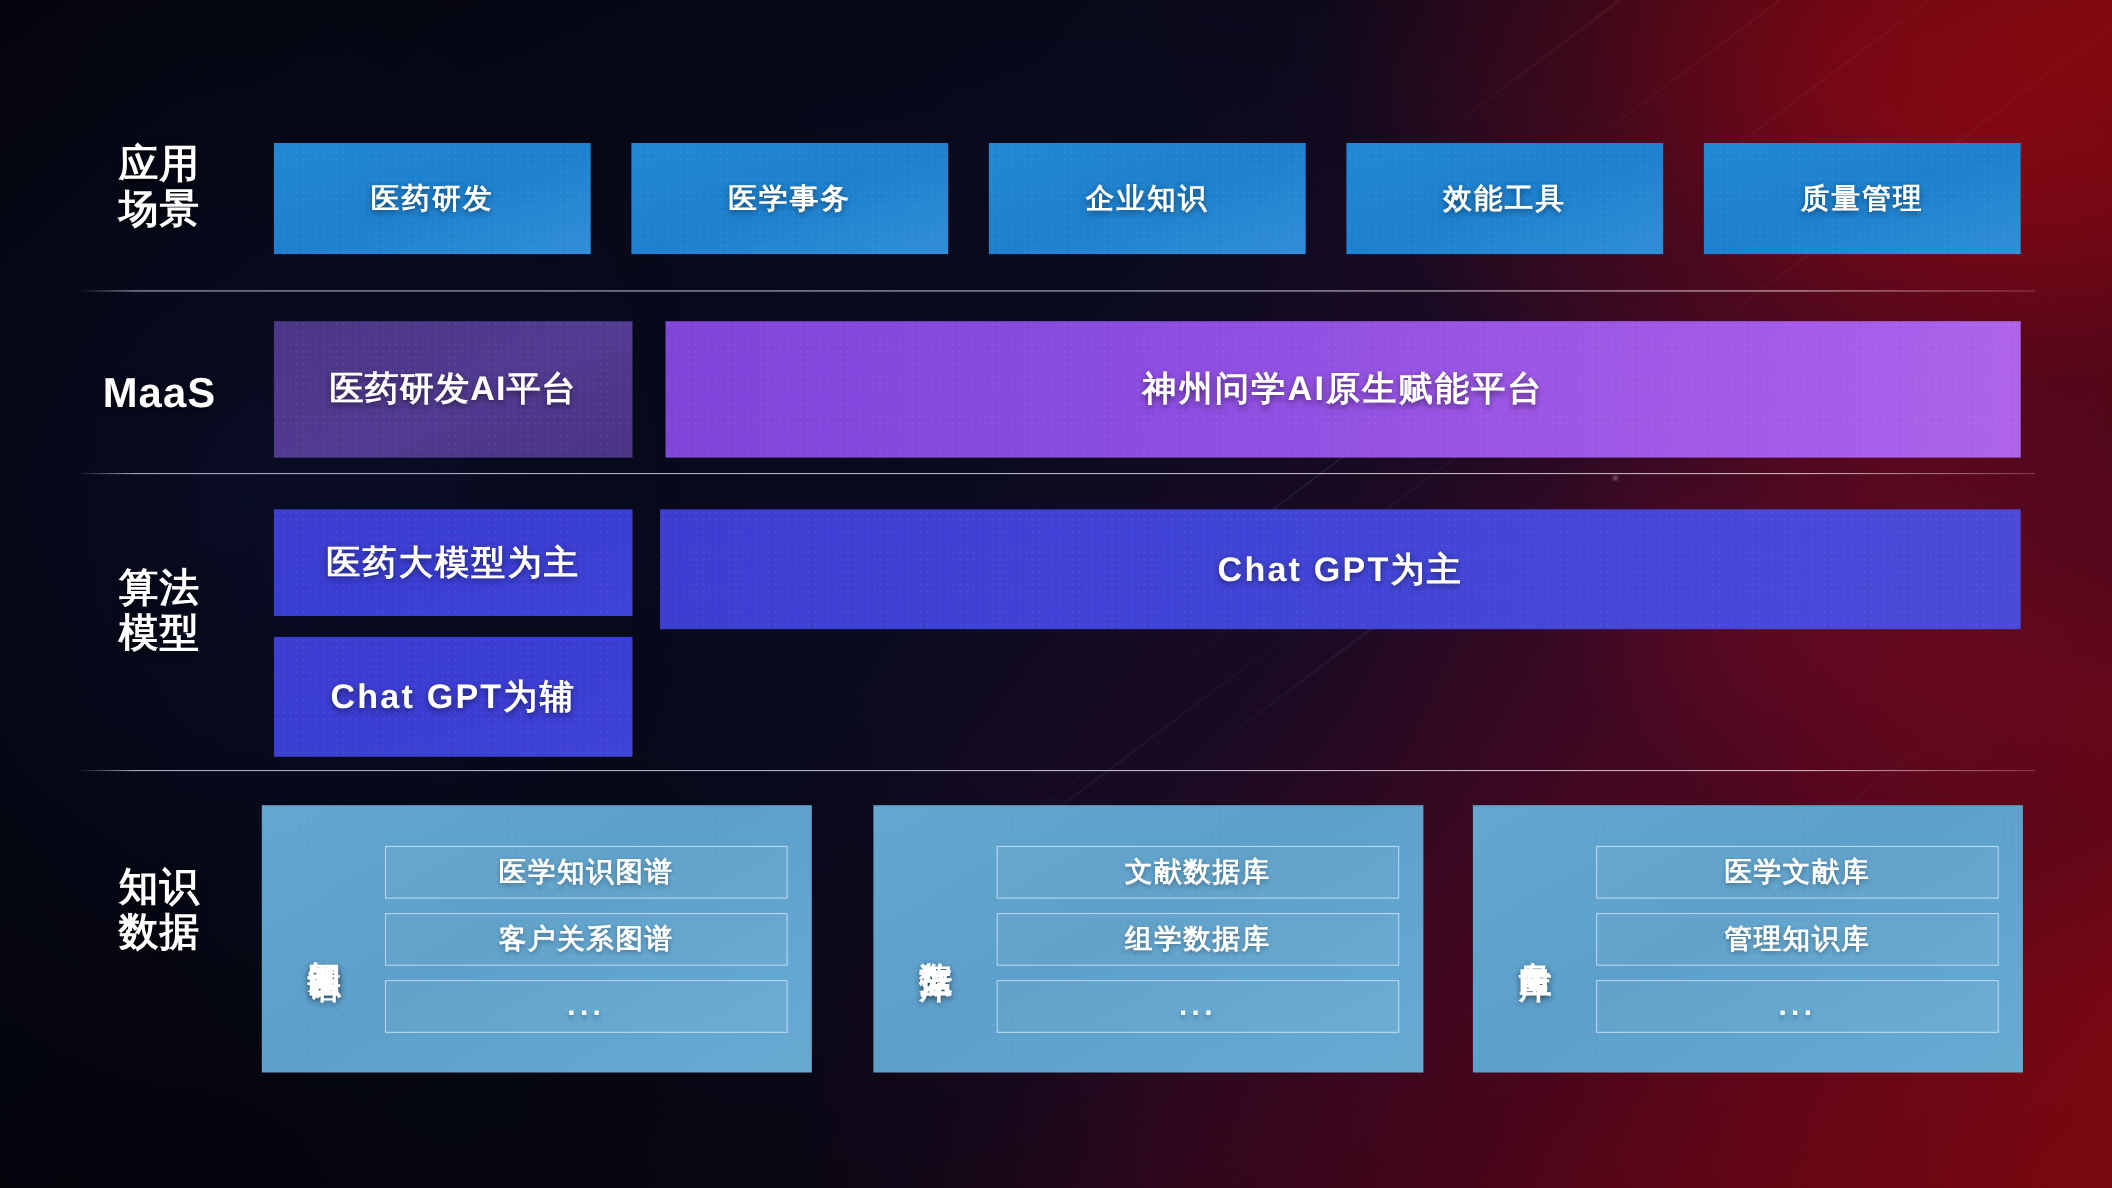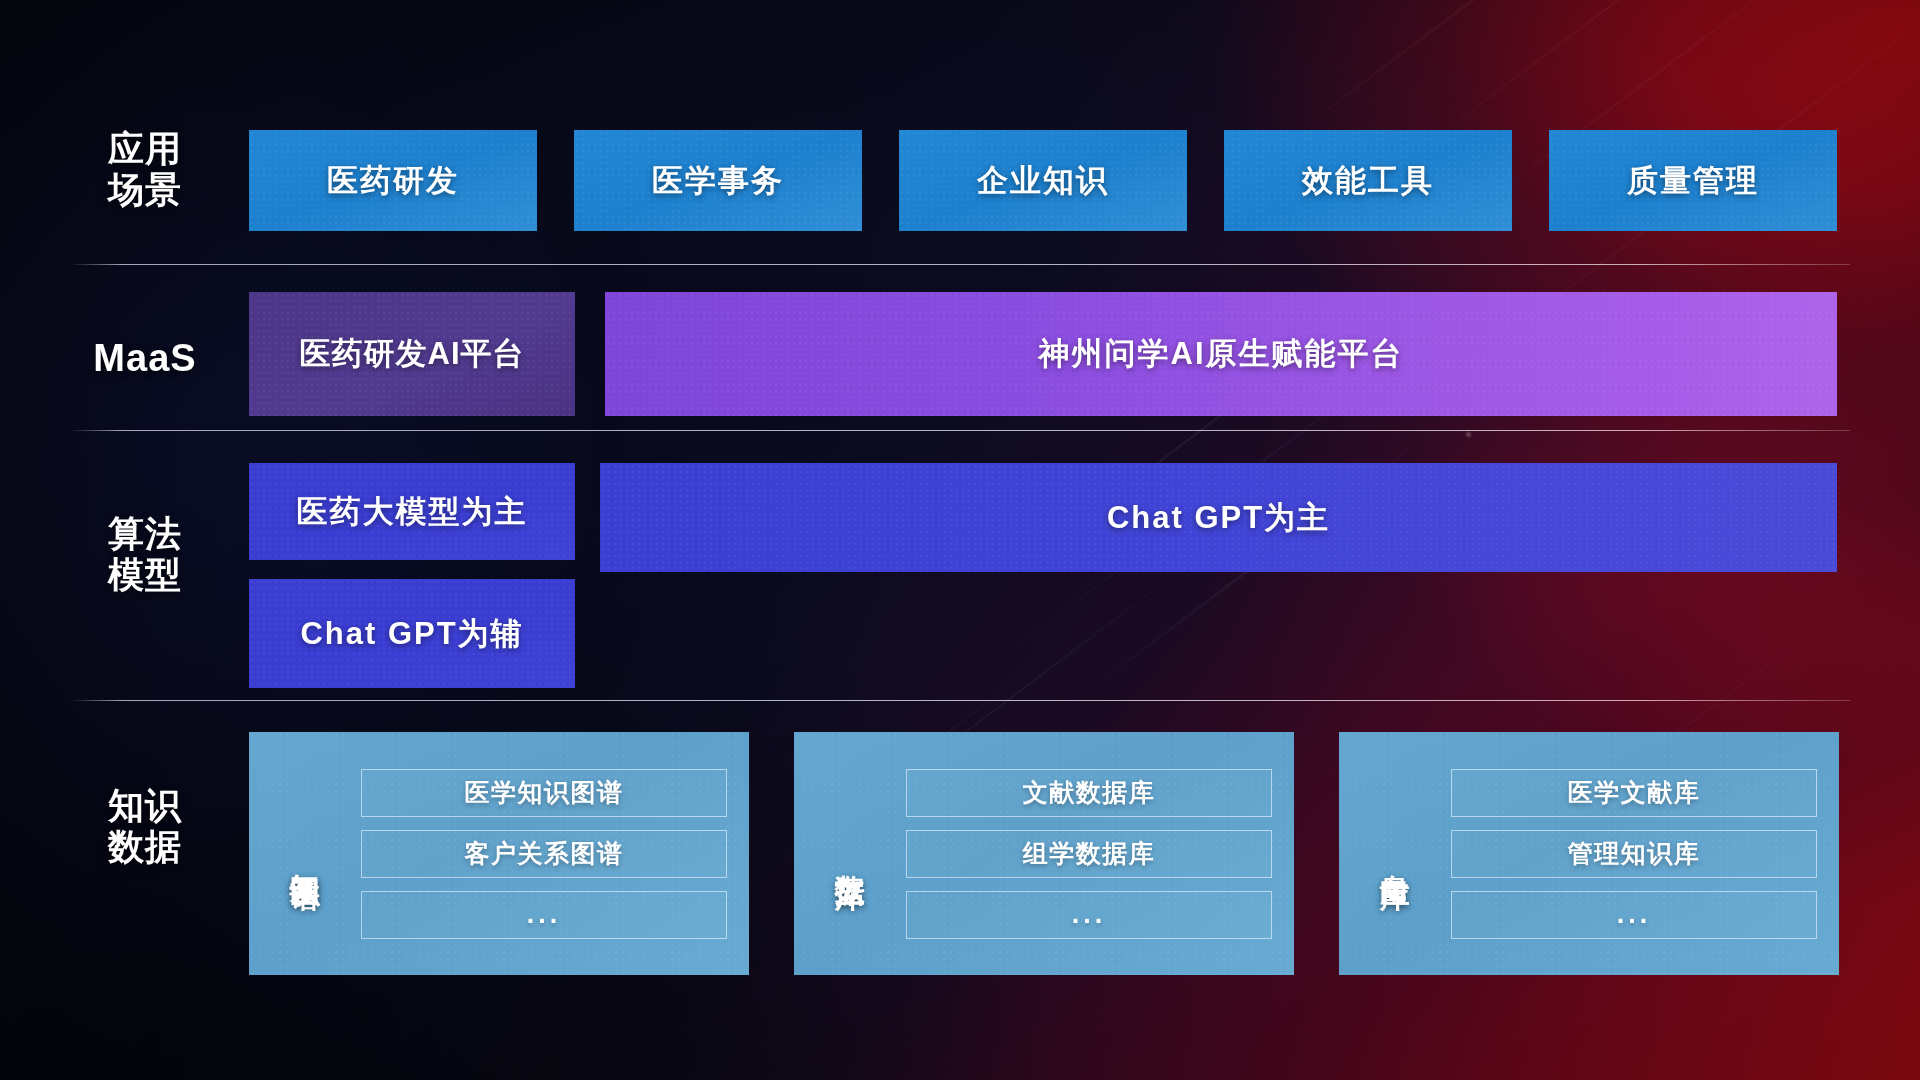--- a/index.html
+++ b/index.html
@@ -69,21 +69,21 @@
     overflow:hidden;
   }
   .box::after {
     content:""; position:absolute; inset:0;
     background-image:radial-gradient(rgba(255,255,255,0.055) 1px, transparent 1px);
     background-size:6px 6px;
     pointer-events:none;
   }
   .box > span { position:relative; z-index:2; }
 
-  .app-box   { background:linear-gradient(160deg,#2187d4 0%,#1d80ce 50%,#2f8ed6 100%); font-size:31px; letter-spacing:2px; }
+  .app-box   { background:linear-gradient(160deg,#2187d4 0%,#1d80ce 50%,#2f8ed6 100%); font-size:26px; letter-spacing:2px; }
   .maas-dark { background:linear-gradient(155deg,#4c3688 0%,#513a90 55%,#4a3383 100%); font-size:31px; letter-spacing:1px; }
   .maas-wide { background:linear-gradient(92deg,#7e45d8 0%,#8a4ce0 34%,#9a55e4 62%,#a65ce8 86%,#ae63ea 100%); font-size:31px; letter-spacing:2px; }
   .algo-box  { background:linear-gradient(165deg,#3b3ed0 0%,#3a3dd2 50%,#3f42d6 100%); font-size:31px; letter-spacing:2px; }
   .algo-box.wide { background:linear-gradient(94deg,#3b3ed0 0%,#4044d6 45%,#4a4ad8 100%); }
 
   .kd-group {
     position:absolute;
     background:linear-gradient(150deg,#63a7d0 0%,#5c9fca 45%,#67abd3 100%);
     display:flex; align-items:stretch; overflow:hidden;
   }
@@ -181,21 +181,21 @@
   <div class="box algo-box" style="left:249px; top:463px; width:326px; height:97px;">
     <span>医药大模型为主</span>
   </div>
   <div class="box algo-box wide" style="left:600px; top:463px; width:1237px; height:109px;">
     <span>Chat GPT为主</span>
   </div>
   <div class="box algo-box" style="left:249px; top:579px; width:326px; height:109px;">
     <span>Chat GPT为辅</span>
   </div>
 
-  <div class="kd-group" style="left:249px; top:732px; width:500px; height:243px;">
+  <div class="kd-group" style="left:238px; top:732px; width:500px; height:243px;">
     <div class="kd-vlabel" style="width:112px;">知识图谱</div>
     <div class="kd-items">
       <div class="kd-item">医学知识图谱</div>
       <div class="kd-item">客户关系图谱</div>
       <div class="kd-item dots">...</div>
     </div>
   </div>
 
   <div class="kd-group" style="left:794px; top:732px; width:500px; height:243px;">
     <div class="kd-vlabel" style="width:112px;">数据库</div>

